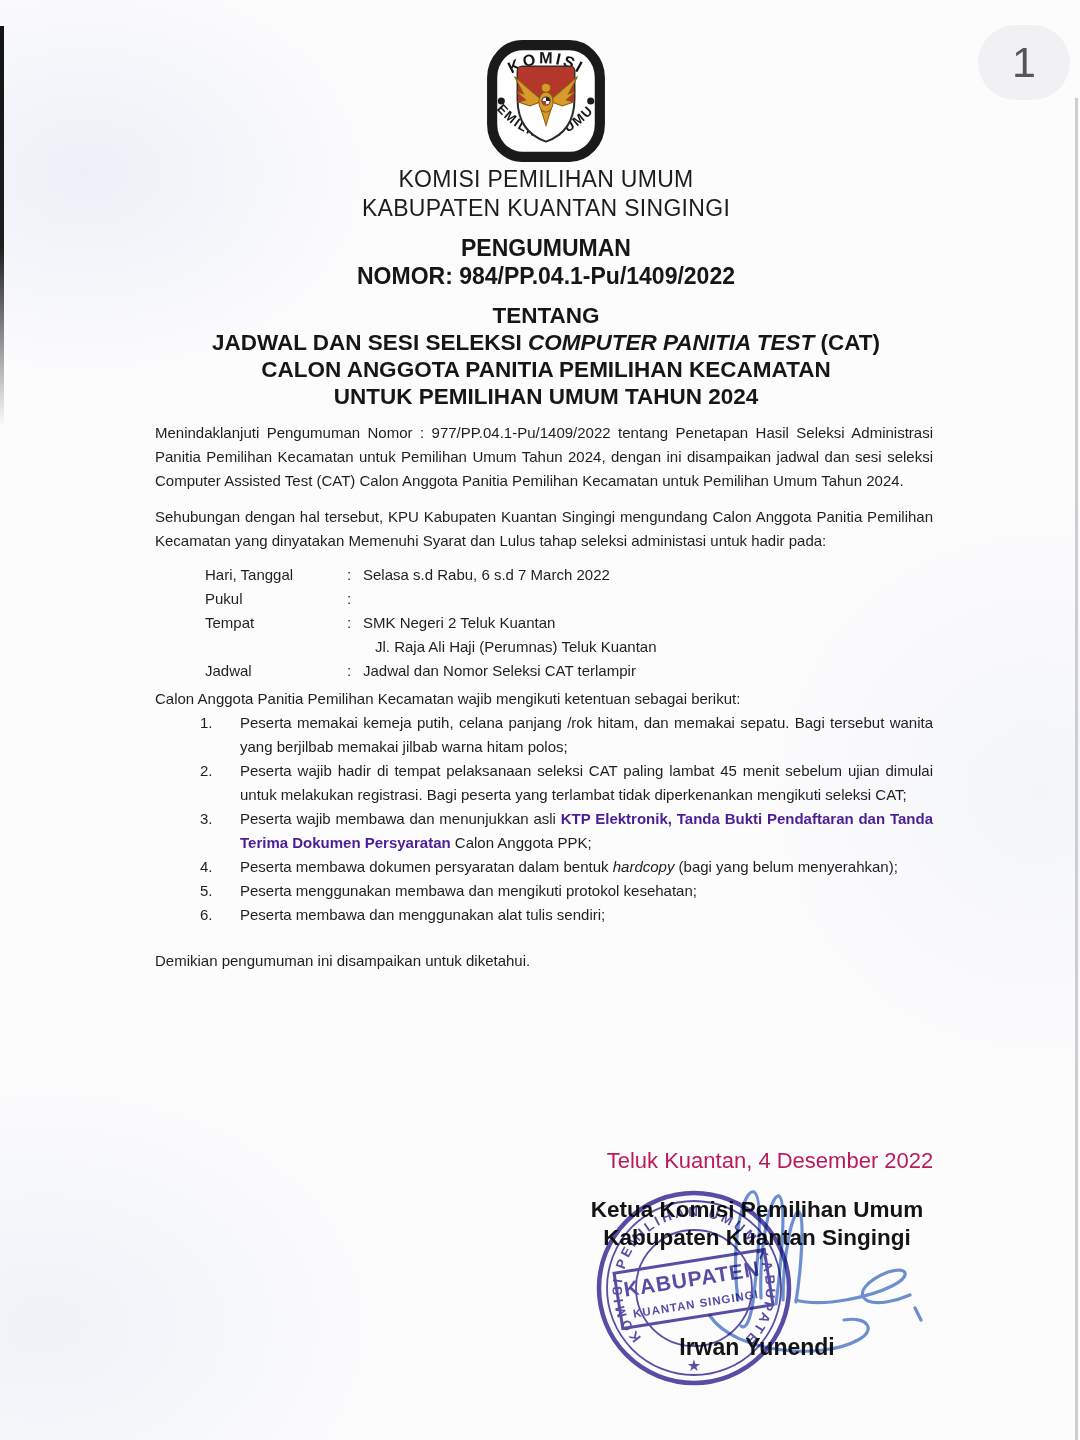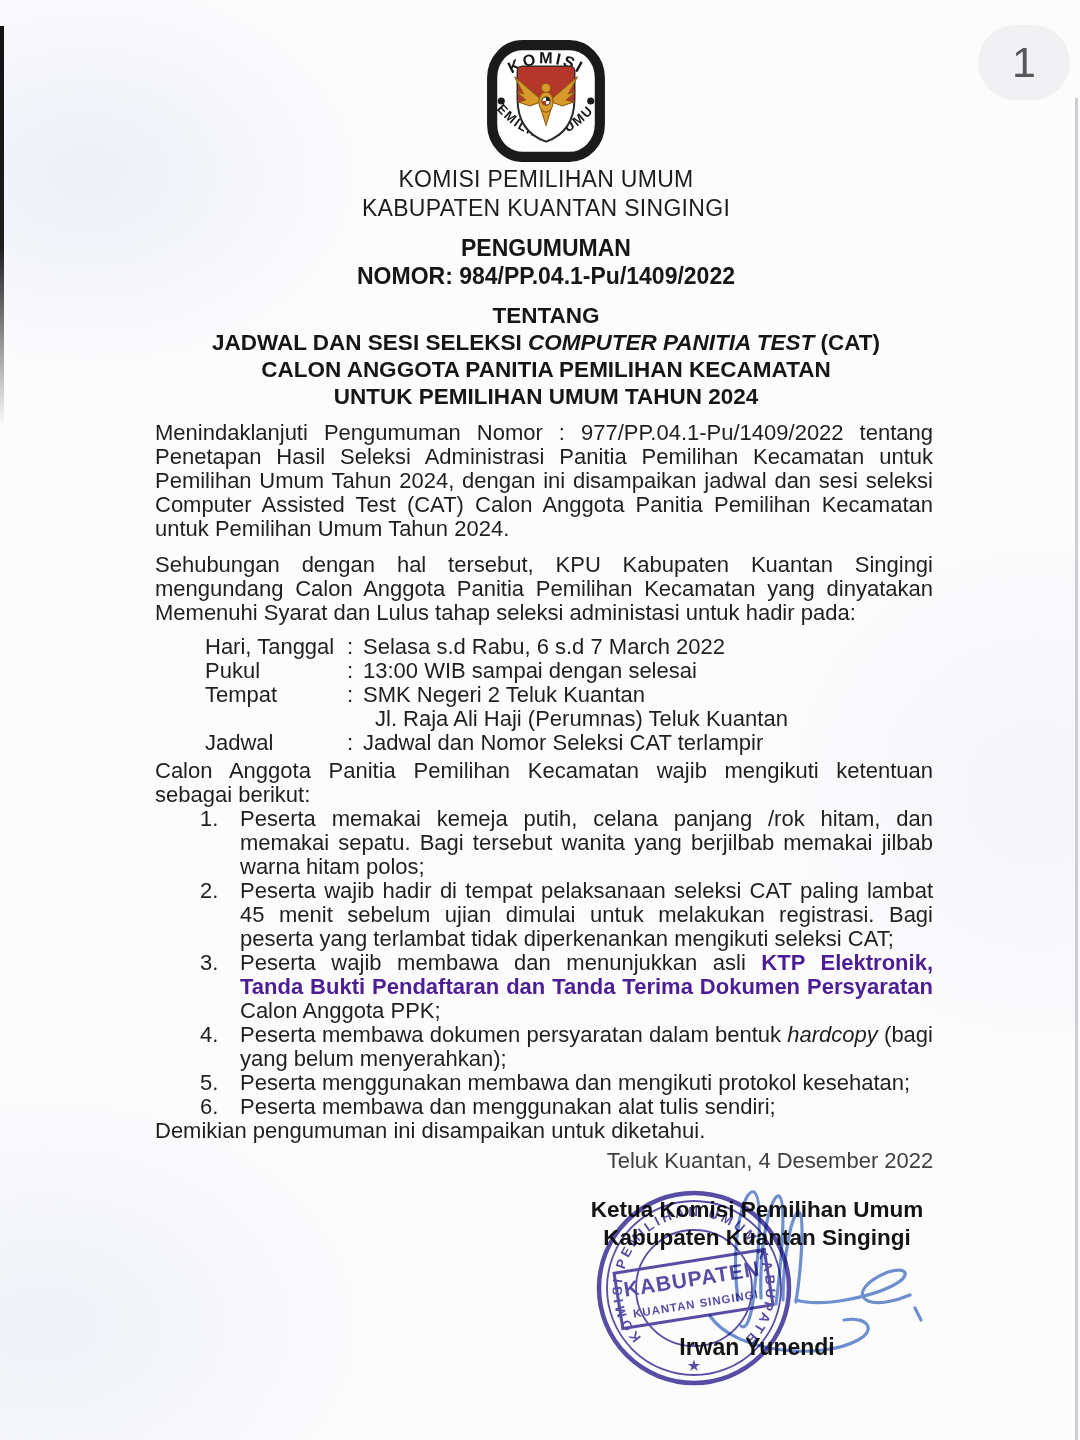--- a/index.html
+++ b/index.html
@@ -30,42 +30,42 @@
   .letterhead { position:absolute; left:6px; top:165px; width:1080px; text-align:center;
     font-size:23px; line-height:29px; letter-spacing:.3px; color:#1d1d1d; }
   .doc-title { position:absolute; left:6px; top:234px; width:1080px; text-align:center;
     font-weight:bold; font-size:23px; line-height:28px; color:#161616; }
   .tentang { position:absolute; left:6px; top:302px; width:1080px; text-align:center;
     font-weight:bold; font-size:22.5px; line-height:27px; color:#161616; }
   .tentang .it { font-style:italic; }
 
   
   .body-col { position:absolute; left:155px; top:421px; width:778px;
-    font-size:22px; line-height:24px; text-align:justify; color:#1f1f1f; }
+    font-size:15px; line-height:24px; text-align:justify; color:#1f1f1f; }
   .body-col p.para { margin-bottom:12px; }
   .body-col p.p2 { margin-bottom:10px; }
 
   .schedule { margin:0 0 4px 50px; text-align:left; }
   .srow { display:flex; }
   .sl { width:142px; flex:none; }
   .sc { width:16px; flex:none; }
   .sv { flex:1; }
   .sv.indent { padding-left:12px; }
 
   .rules { margin-bottom:0; }
   .rule { display:flex; }
   .rn { flex:none; margin-left:45px; width:40px; }
   .rt { flex:1; text-align:justify; }
   .rt b { color:#4c1d95; }
   .rt .it { font-style:italic; }
 
-  .closing { }
-
-  
-  .place-date { position:absolute; left:520px; top:1148px; width:500px; text-align:center; font-size:22px; color:#404040; }
+  .closing { margin-top:22px; }
+
+  
+  .place-date { position:absolute; left:520px; top:1148px; width:500px; text-align:center; font-size:22px; color:#be185d; }
   .signer-title { position:absolute; left:507px; top:1196px; width:500px; text-align:center;
     font-weight:bold; font-size:22.5px; line-height:28px; color:#141414; }
   .signer-name { position:absolute; left:507px; top:1334px; width:500px; text-align:center;
     font-weight:bold; font-size:23px; color:#141414; }
 
   .stamp { position:absolute; left:594px; top:1188px; width:200px; height:200px;
     mix-blend-mode:multiply; opacity:.92; }
   .handsig { position:absolute; left:620px; top:1168px; width:320px; height:220px;
     mix-blend-mode:multiply; opacity:.9; }
 </style>
@@ -134,21 +134,20 @@
 
   <div class="schedule">
     <div class="srow">
       <span class="sl">Hari, Tanggal</span>
         <span class="sc">:</span>
         <span class="sv">Selasa s.d Rabu, 6 s.d 7 March 2022</span>
     </div>
     <div class="srow">
       <span class="sl">Pukul</span>
         <span class="sc">:</span>
-        <span class="sv">13:00 WIB sampai dengan selesai</span>
     </div>
     <div class="srow">
       <span class="sl">Tempat</span>
         <span class="sc">:</span>
         <span class="sv">SMK Negeri 2 Teluk Kuantan</span>
     </div>
     <div class="srow">
       <span class="sl"></span>
         <span class="sc"></span>
         <span class="sv indent">Jl. Raja Ali Haji (Perumnas) Teluk Kuantan</span>

